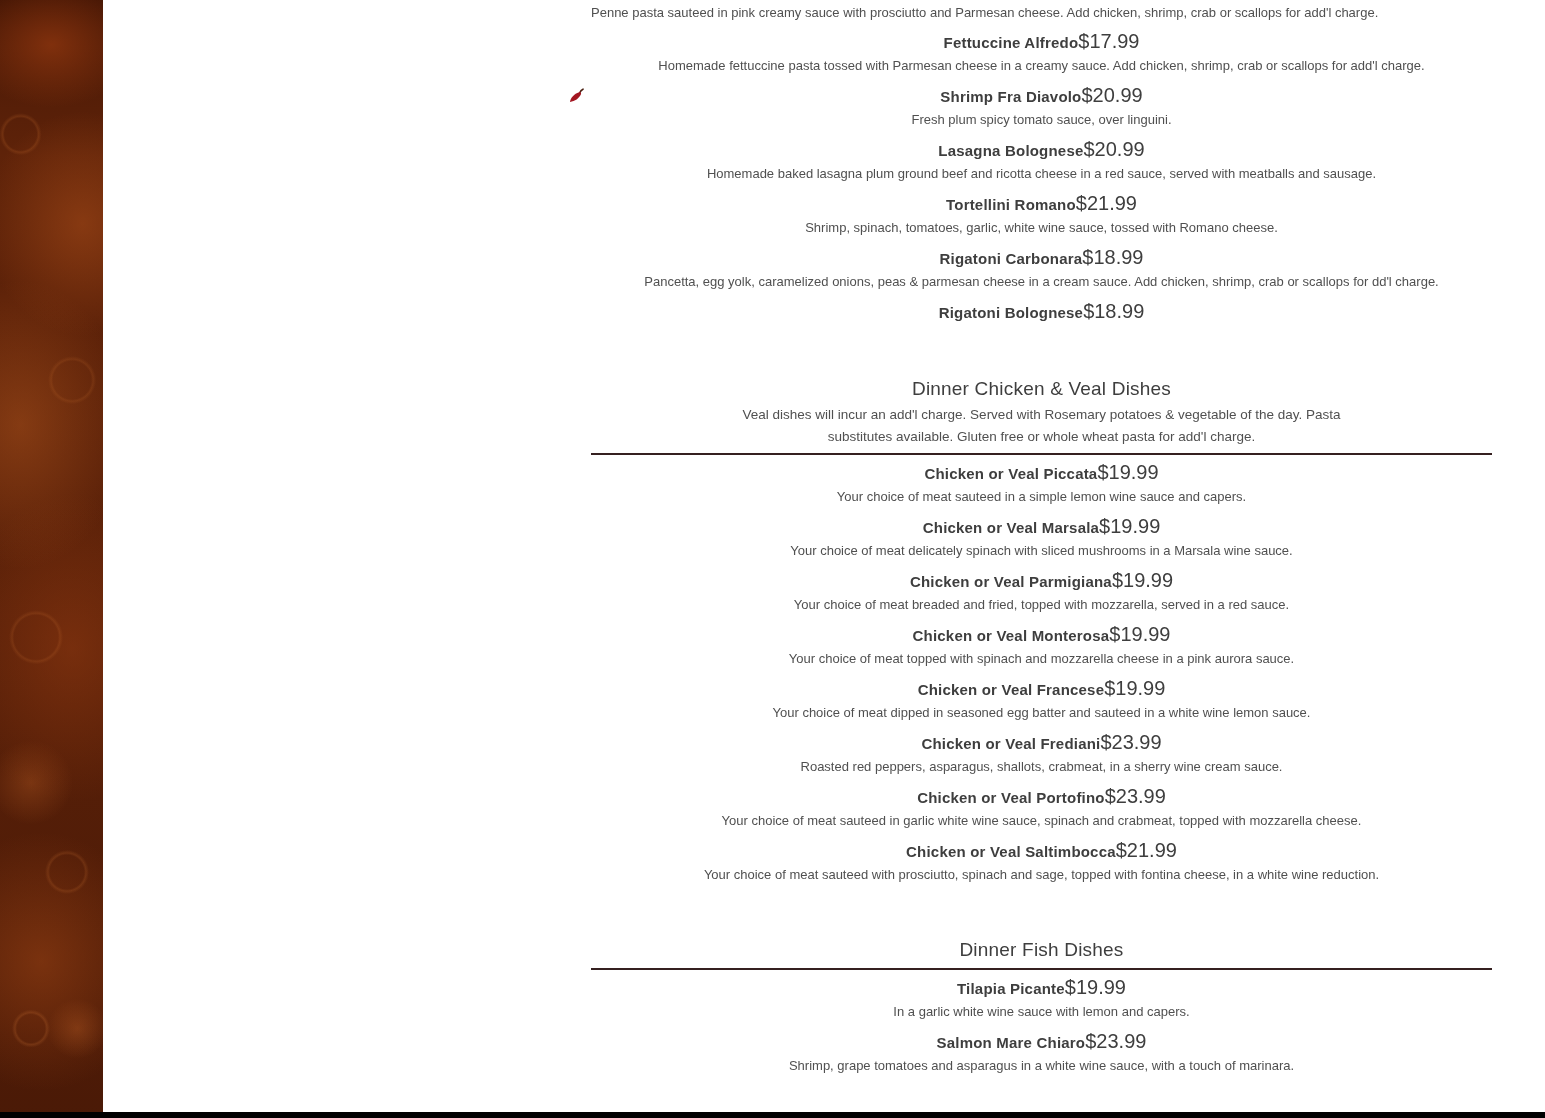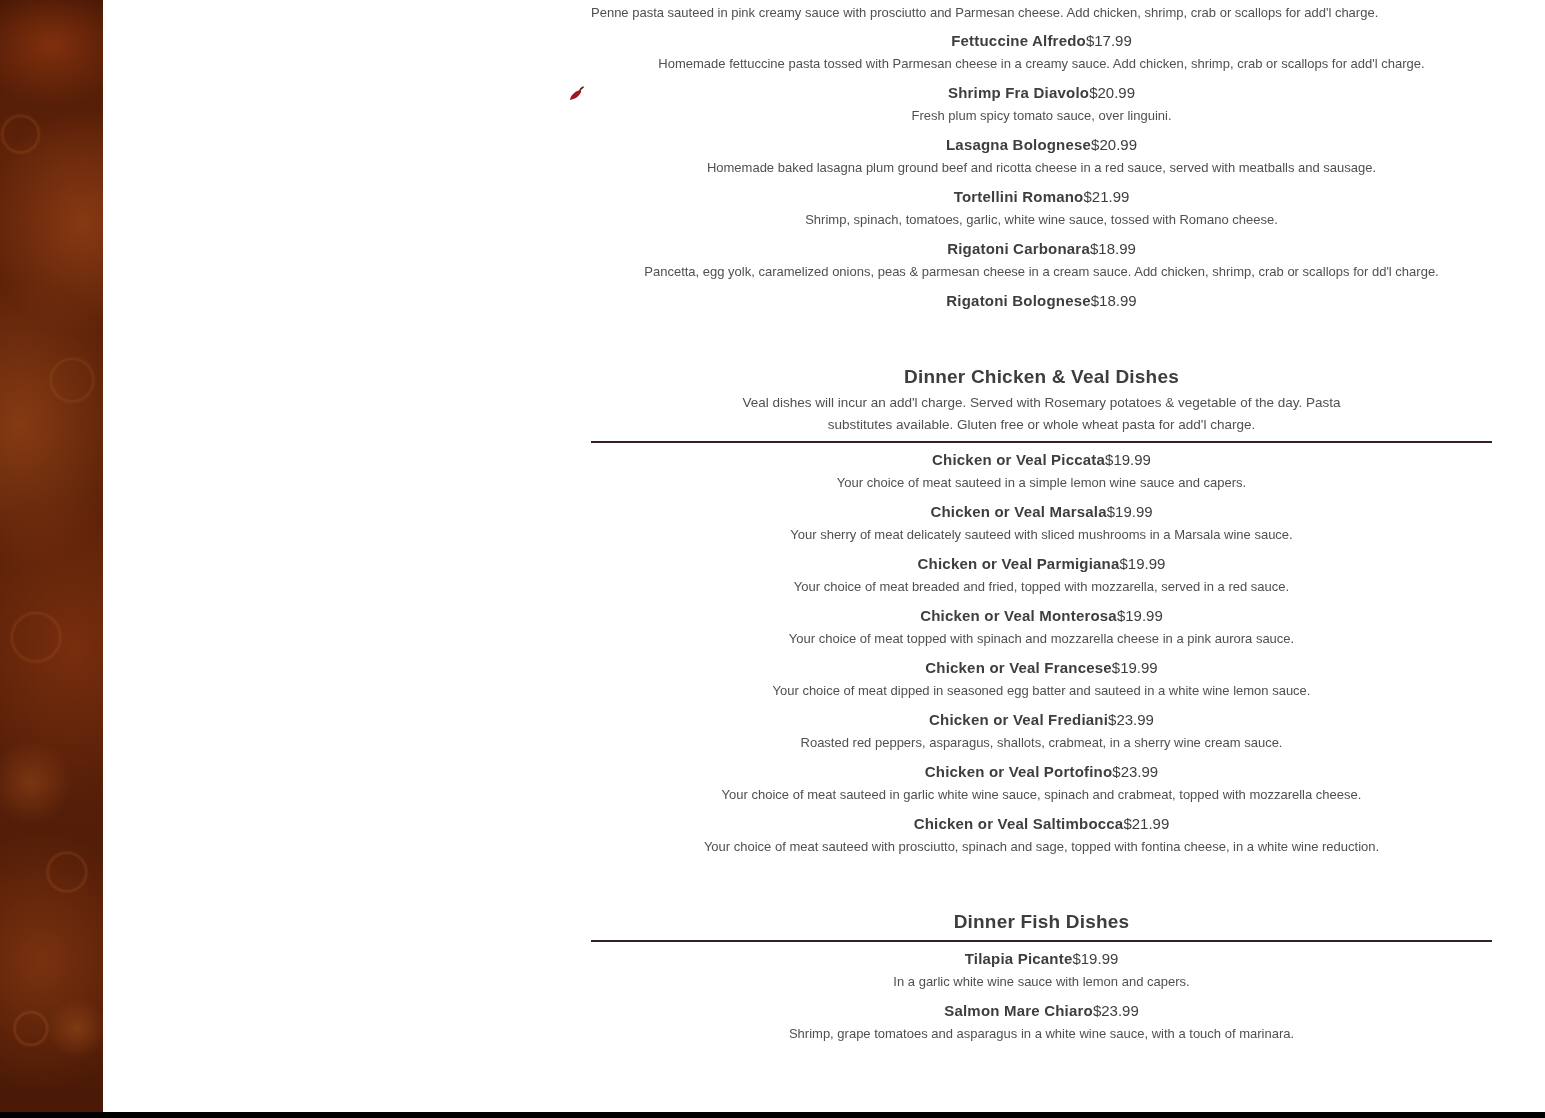--- a/index.html
+++ b/index.html
@@ -73,21 +73,21 @@
     line-height: 18px;
     color: var(--desc, #505050);
   }
 
   .section { margin-top: 48px; }
   .section.no-title { margin-top: 4px; }
 
   .section-title {
     text-align: center;
     font-size: 19px;
-    font-weight: 700;
+    font-weight: 400;
     line-height: 26px;
     color: var(--name, #3e3e3e);
     letter-spacing: .2px;
   }
   .section-sub {
     margin: 2px auto 0;
     max-width: 660px;
     text-align: center;
     font-size: 13.5px;
     line-height: 22px;
@@ -108,21 +108,21 @@
     align-items: baseline;
     line-height: 20px;
   }
   .item-name {
     font-size: 15px;
     font-weight: 700;
     color: var(--name, #3e3e3e);
     letter-spacing: .2px;
   }
   .item-price {
-    font-size: 15px;
+    font-size: 20px;
     color: var(--name, #3e3e3e);
   }
   .item-desc {
     margin-top: 4px;
     font-size: 13px;
     line-height: 18px;
     color: var(--desc, #505050);
     text-align: center;
   }
   .pepper {
@@ -208,21 +208,21 @@
               <span class="item-name">Chicken or Veal Piccata</span>
               <span class="item-price">$19.99</span>
             </div>
             <div class="item-desc">Your choice of meat sauteed in a simple lemon wine sauce and capers.</div>
           </div>
           <div class="menu-item">
             <div class="item-top">
               <span class="item-name">Chicken or Veal Marsala</span>
               <span class="item-price">$19.99</span>
             </div>
-            <div class="item-desc">Your sherry of meat delicately sauteed with sliced mushrooms in a Marsala wine sauce.</div>
+            <div class="item-desc">Your choice of meat delicately spinach with sliced mushrooms in a Marsala wine sauce.</div>
           </div>
           <div class="menu-item">
             <div class="item-top">
               <span class="item-name">Chicken or Veal Parmigiana</span>
               <span class="item-price">$19.99</span>
             </div>
             <div class="item-desc">Your choice of meat breaded and fried, topped with mozzarella, served in a red sauce.</div>
           </div>
           <div class="menu-item">
             <div class="item-top">

